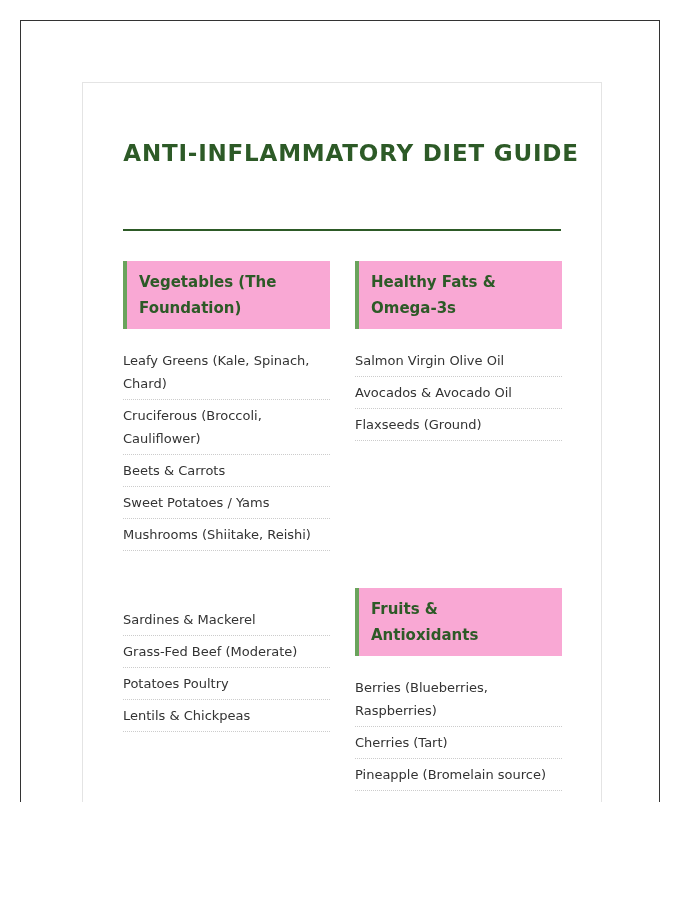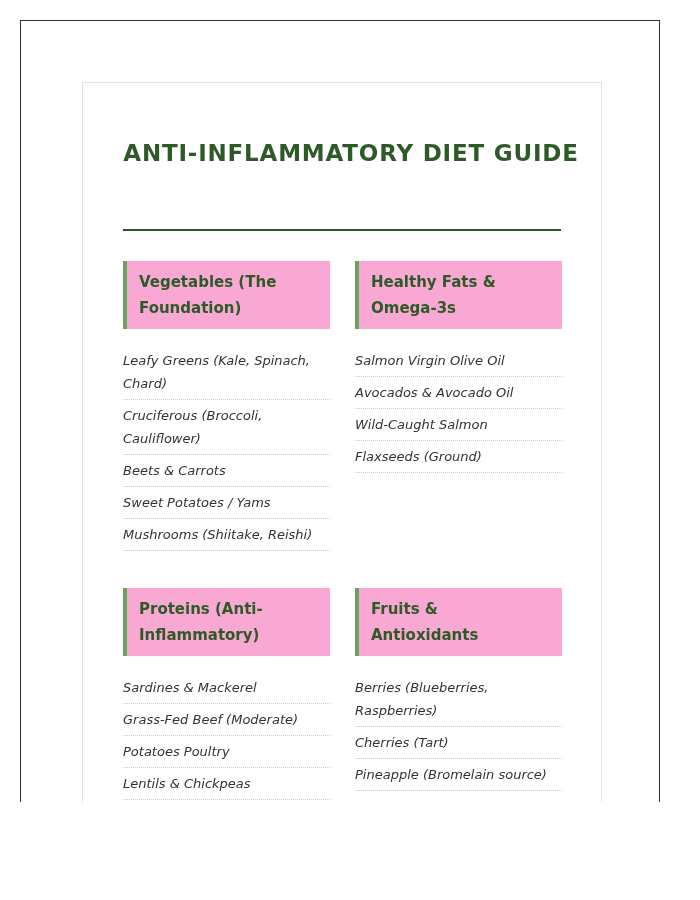--- a/index.html
+++ b/index.html
@@ -78,21 +78,20 @@
       box-sizing: border-box;
       font-size: 15px;
       font-weight: bold;
       color: #2d5a27;
       line-height: 26px;
     }
     .items {
       list-style: none;
       margin: 16px 0 0 0;
       padding: 0;
-      font-style: italic;
     }
     .item {
       font-size: 13px;
       color: #333333;
       line-height: 23px;
       padding: 4px 0 4px 0;
       border-bottom: 1px dotted #cccccc;
     }
   </style>
 </head>
@@ -112,27 +111,25 @@
         <li class="item">Sweet Potatoes / Yams</li>
         <li class="item">Mushrooms (Shiitake, Reishi)</li>
       </ul>
     </div>
 
     <div class="section" style="left:272px; top:178px;">
       <div class="section-header">Healthy Fats &amp; Omega-3s</div>
       <ul class="items">
         <li class="item">Salmon Virgin Olive Oil</li>
         <li class="item">Avocados &amp; Avocado Oil</li>
-        <li class="item">Wild-Caught Salmon</li>
         <li class="item">Flaxseeds (Ground)</li>
       </ul>
     </div>
 
     <div class="section" style="left:40px; top:505px;">
-      <div class="section-header">Proteins (Anti-Inflammatory)</div>
       <ul class="items">
         <li class="item">Sardines &amp; Mackerel</li>
         <li class="item">Grass-Fed Beef (Moderate)</li>
         <li class="item">Potatoes Poultry</li>
         <li class="item">Lentils &amp; Chickpeas</li>
       </ul>
     </div>
 
     <div class="section" style="left:272px; top:505px;">
       <div class="section-header">Fruits &amp; Antioxidants</div>

